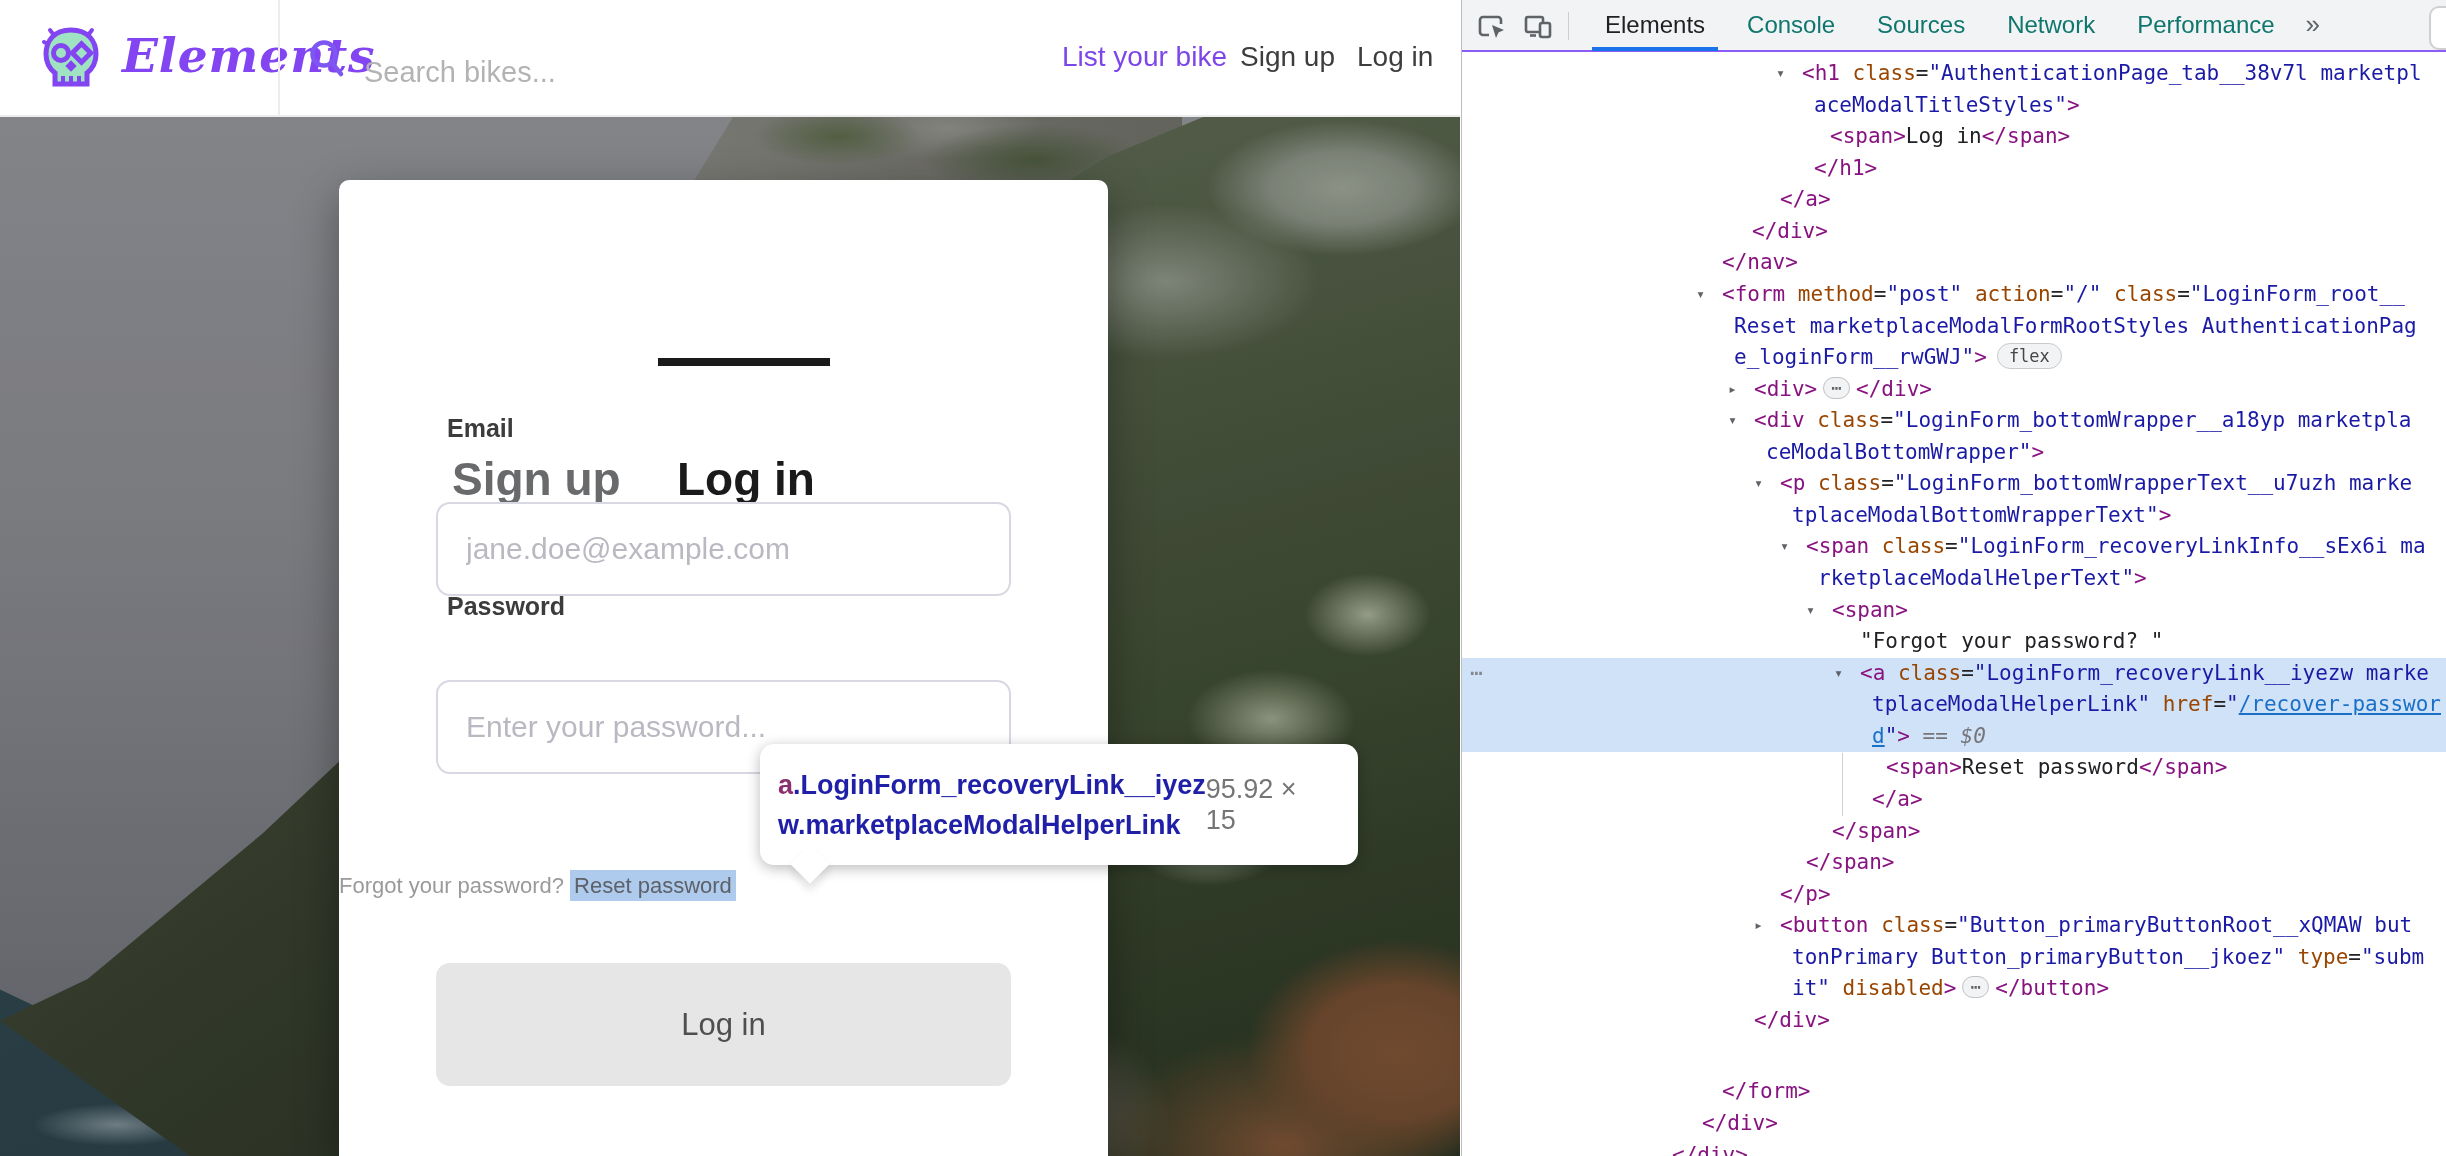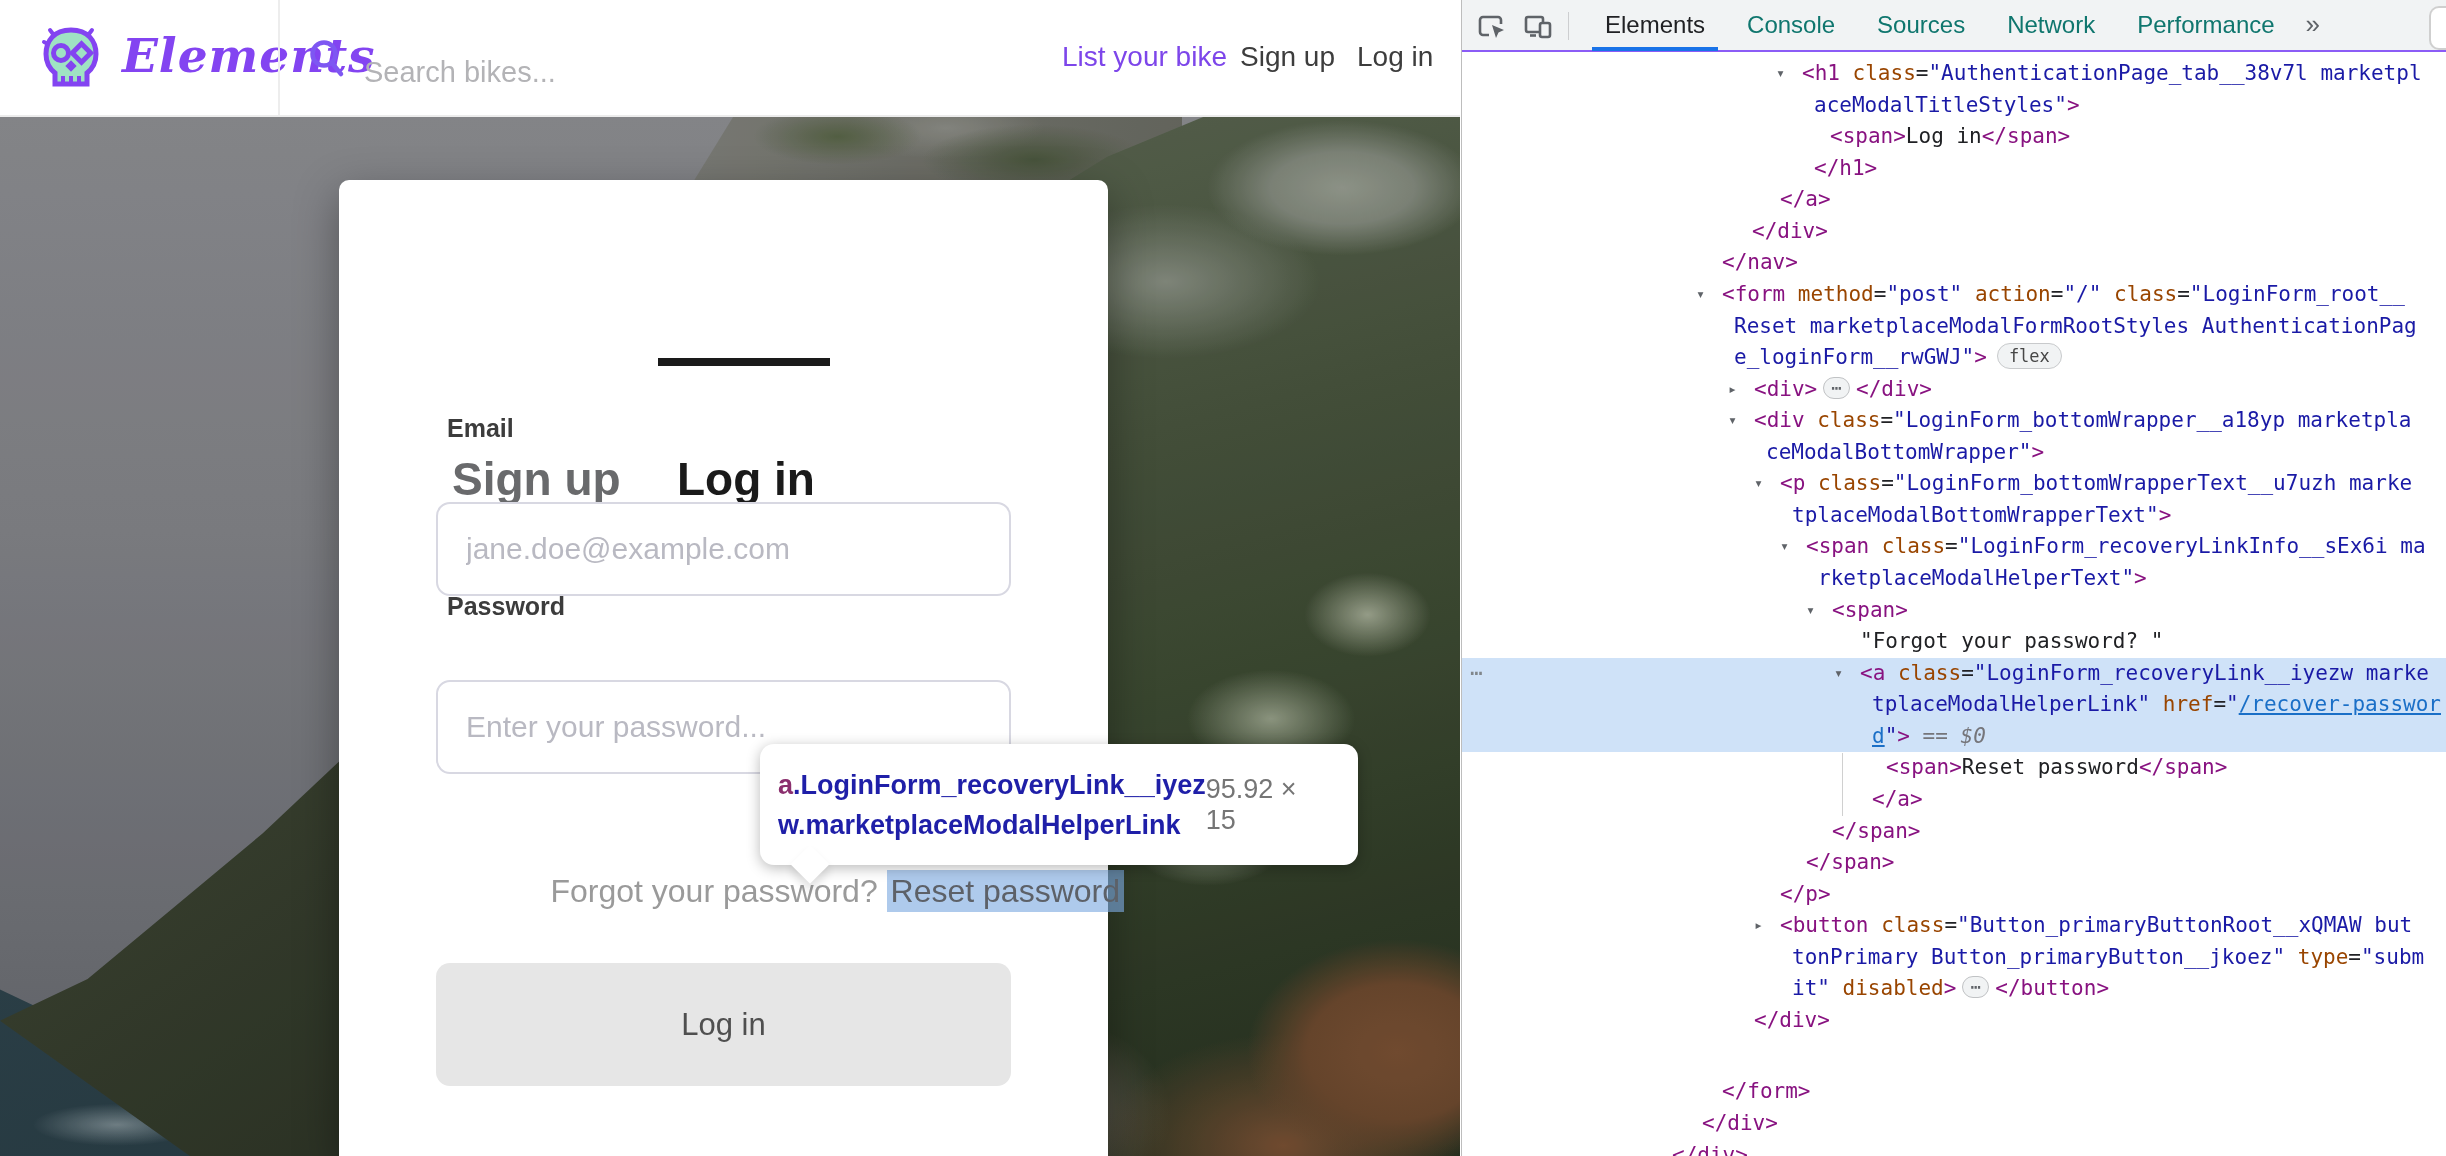--- a/index.html
+++ b/index.html
@@ -63,21 +63,21 @@
   #tab-underline{left:319px;top:178px;width:172px;height:8px;background:#1a1a1a;}
   .flabel{left:97px;font-size:25px;font-weight:bold;color:#3c3c3c;margin-left:11px;}
   #email-label{top:234px;}
   #password-label{top:412px;}
   .finput{left:97px;width:575px;height:94px;border:2px solid #d8d8e2;border-radius:14px;
      box-sizing:border-box;font-size:30px;color:#333;padding:0 28px;background:#fff;outline:none;
      font-family:"Liberation Sans",sans-serif;margin-top:46px;}
   .finput::placeholder{color:#b9b9c2;opacity:1;}
   #email-input{top:276px;}
   #password-input{top:454px;}
-  #forgot-line{left:16px;top:693px;width:100%;text-align:right;font-size:32px;color:#9a9a9a;}
+  #forgot-line{left:0;top:693px;width:100%;text-align:left;font-size:22px;color:#9a9a9a;}
   #reset-link{background:rgba(125,170,225,.62);color:#5d6168;padding:3px 4px;cursor:pointer;}
   #login-button{left:97px;top:783px;width:575px;height:123px;background:#e6e6e6;border:none;
      border-radius:14px;font-size:31px;color:#4f4f4f;font-family:"Liberation Sans",sans-serif;}
 
   
   #tooltip{left:760px;top:744px;width:598px;height:121px;background:#fff;border-radius:14px;
      box-shadow:0 3px 14px rgba(0,0,0,.28);z-index:8;display:flex;align-items:center;}
   #tooltip:after{content:"";position:absolute;left:36px;bottom:-13px;width:28px;height:28px;
      background:#fff;transform:rotate(45deg);box-shadow:5px 5px 8px rgba(0,0,0,.12);}
   #tooltip-selector{padding-left:18px;font-size:27px;font-weight:bold;line-height:40px;color:#1f1fa8;}

